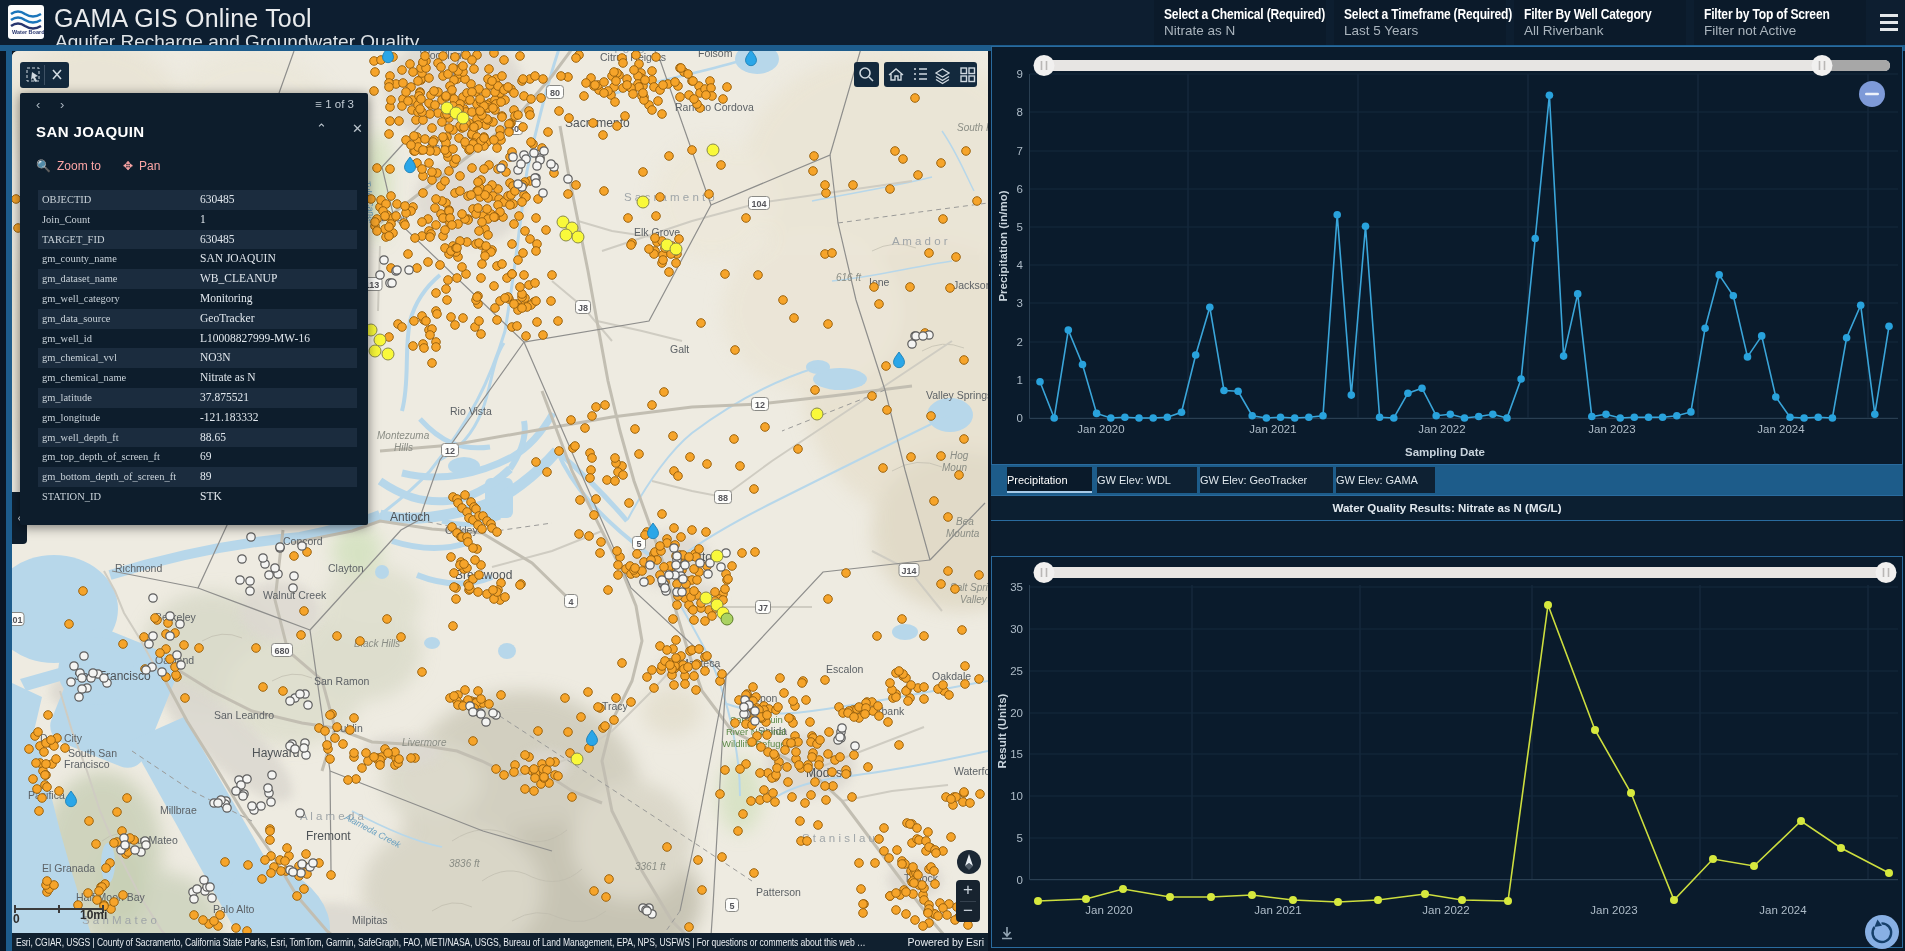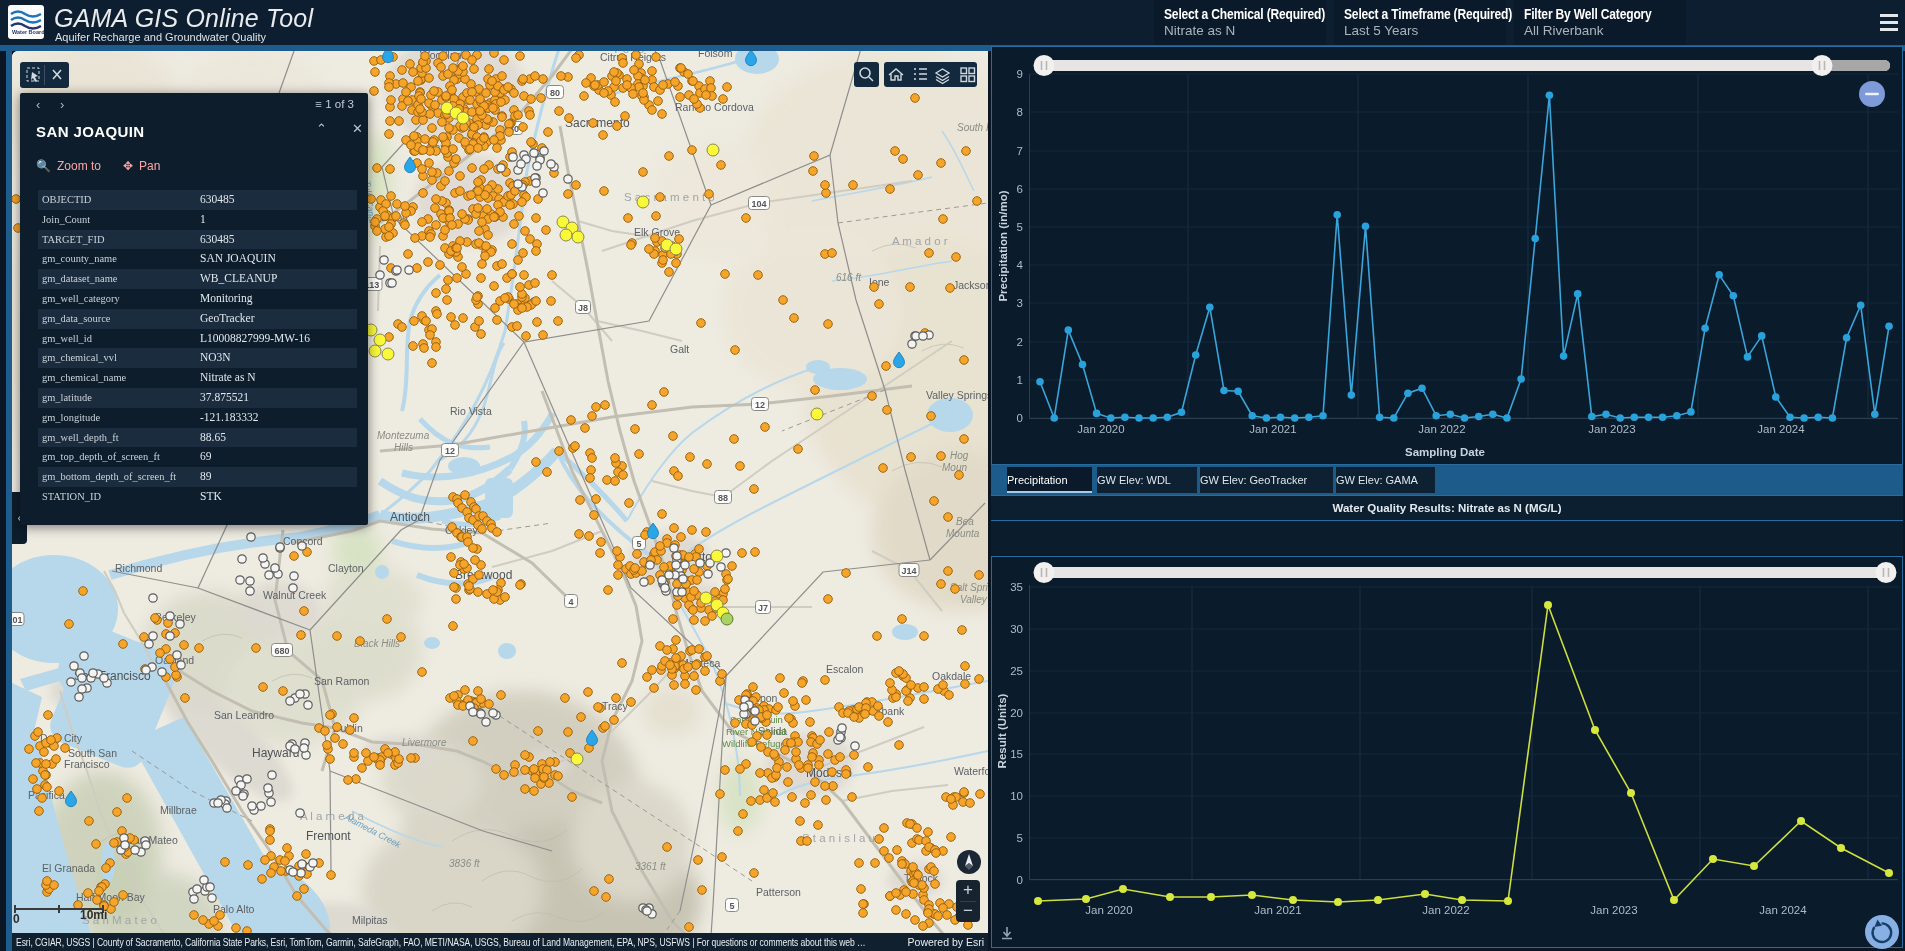--- a/index.html
+++ b/index.html
@@ -1,21 +1,21 @@
 <!DOCTYPE html>
 <html><head><meta charset="utf-8">
 <style>
 * { margin:0; padding:0; box-sizing:border-box; }
 body { width:1905px; height:951px; overflow:hidden; background:#0a1624;
   font-family:"Liberation Sans", sans-serif; position:relative; }
 #hdr { position:absolute; left:0; top:0; width:1905px; height:45px; background:#0d1e30; }
 #logo { position:absolute; left:8px; top:5px; width:36px; height:34px; background:#fdfdfd;
   border-radius:3px; overflow:hidden; }
-#ttl { position:absolute; left:54px; top:4px; font-size:25px; color:#e9ebed; letter-spacing:0.2px;font-style:italic; }
-#sub { position:absolute; left:55px; top:31px; font-size:11px; color:#dde2e6; }
+#ttl { position:absolute; left:54px; top:4px; font-size:25px; color:#e9ebed; letter-spacing:0.2px; }
+#sub { position:absolute; left:55px; top:31px; font-size:19px; color:#dde2e6; }
 .fil { position:absolute; top:0; height:45px; background:#0b1a2a; }
 .fil b { position:absolute; top:6px; left:10px; font-size:14px; color:#fff; white-space:nowrap;
   transform:scaleX(0.86); transform-origin:left; letter-spacing:-0.2px; }
 .fil span { position:absolute; top:23px; left:10px; font-size:13.5px; color:#aab4bd; white-space:nowrap; }
 #burger div { position:absolute; left:1880px; width:18px; height:2.5px; background:#e3e7ea; }
 #bluestrip { position:absolute; left:0; top:45px; width:1905px; height:6px; background:#1d5c8c; }
 #lstrip { position:absolute; left:6px; top:45px; width:6px; height:906px; background:#1d5c8c; }
 #mappanel { position:absolute; left:12px; top:51px; width:976px; height:900px;
   background:#eeebe1; border-top-left-radius:6px; overflow:hidden; }
 #attr { position:absolute; left:0; top:882px; width:976px; height:18px; background:#10202f;
@@ -95,20 +95,24 @@
       <b>Select a Chemical (Required)</b>
       <span>Nitrate as N</span>
     </div>
 <div class="fil" style="left:1334px;width:172px">
       <b>Select a Timeframe (Required)</b>
       <span>Last 5 Years</span>
     </div>
 <div class="fil" style="left:1514px;width:172px">
       <b>Filter By Well Category</b>
       <span>All Riverbank</span>
+    </div>
+<div class="fil" style="left:1694px;width:172px">
+      <b>Filter by Top of Screen</b>
+      <span>Filter not Active</span>
     </div>
 <div id="burger">
       <div style="top:14px"></div>
       <div style="top:21px"></div>
       <div style="top:28px"></div>
     </div>
 </div>
 <div id="bluestrip"></div>
 <div id="lstrip"></div>
 <div id="mappanel">

